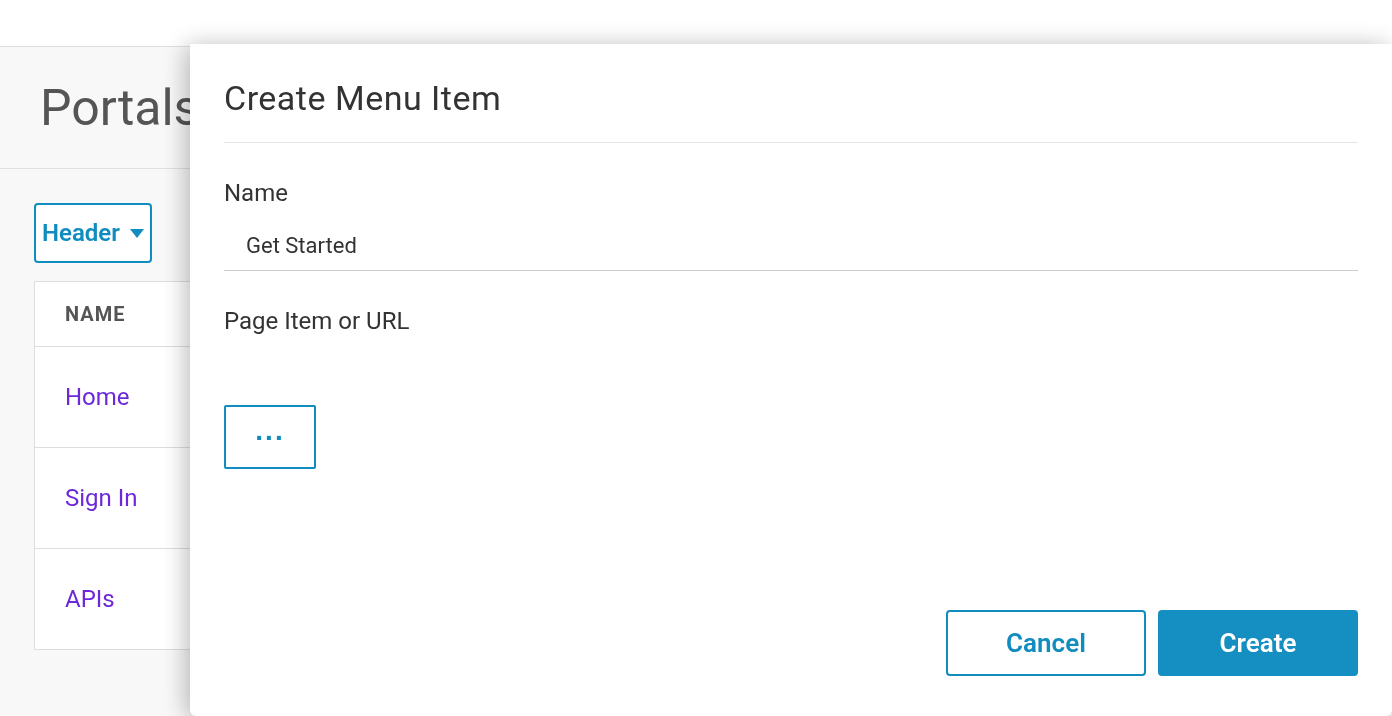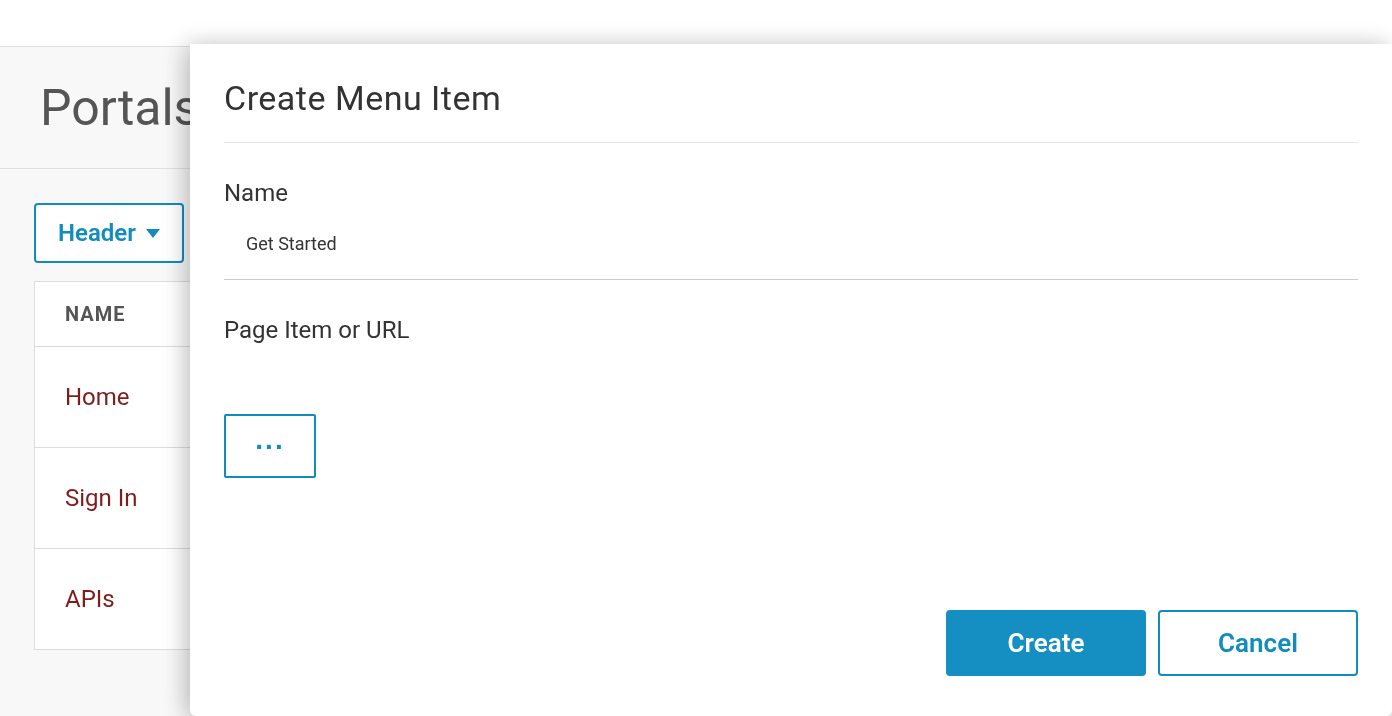--- a/index.html
+++ b/index.html
@@ -44,21 +44,21 @@
     }
     .bg-content {
       padding: 34px;
     }
     .header-dropdown {
       display: inline-flex;
       align-items: center;
       gap: 10px;
       border: 2px solid #108cbf;
       border-radius: 4px;
-      padding: 14px 22px;
+      padding: 14px 6px;
       color: #108cbf;
       font-size: 24px;
       font-weight: 600;
       background: #fff;
       cursor: pointer;
     }
     .caret-down {
       width: 0;
       height: 0;
       border-left: 7px solid transparent;
@@ -76,21 +76,21 @@
       border-bottom: 1px solid #ddd;
       font-size: 20px;
       font-weight: 700;
       letter-spacing: 1px;
       color: #555;
     }
     .bg-table-row {
       padding: 36px 30px;
       border-bottom: 1px solid #ddd;
       font-size: 24px;
-      color: #7f1d1d;
+      color: #6d28d9;
     }
     .bg-table-row:last-child {
       border-bottom: none;
     }
     
     
     .modal {
       position: absolute;
       left: 190px;
       top: 0;
@@ -122,22 +122,22 @@
     .form-label {
       display: block;
       font-size: 24px;
       color: #333;
       margin-bottom: 18px;
     }
     .form-input {
       width: 100%;
       border: none;
       border-bottom: 1px solid #ccc;
-      padding: 8px 22px 25px 22px;
-      font-size: 18px;
+      padding: 8px 22px 12px 22px;
+      font-size: 22px;
       color: #333;
       outline: none;
       background: transparent;
       font-family: inherit;
     }
     .more-button {
       margin-top: 52px;
       width: 92px;
       height: 64px;
       border: 2px solid #108cbf;
@@ -220,16 +220,16 @@
 
   <div class="form-group">
     <label class="form-label">Page Item or URL</label>
   </div>
 
   <button class="more-button">
     <span class="dots">...</span>
   </button>
 
   <div class="modal-footer">
+    <button class="btn btn-secondary">Cancel</button>
     <button class="btn btn-primary">Create</button>
-    <button class="btn btn-secondary">Cancel</button>
   </div>
 </div>
 
 </body></html>

